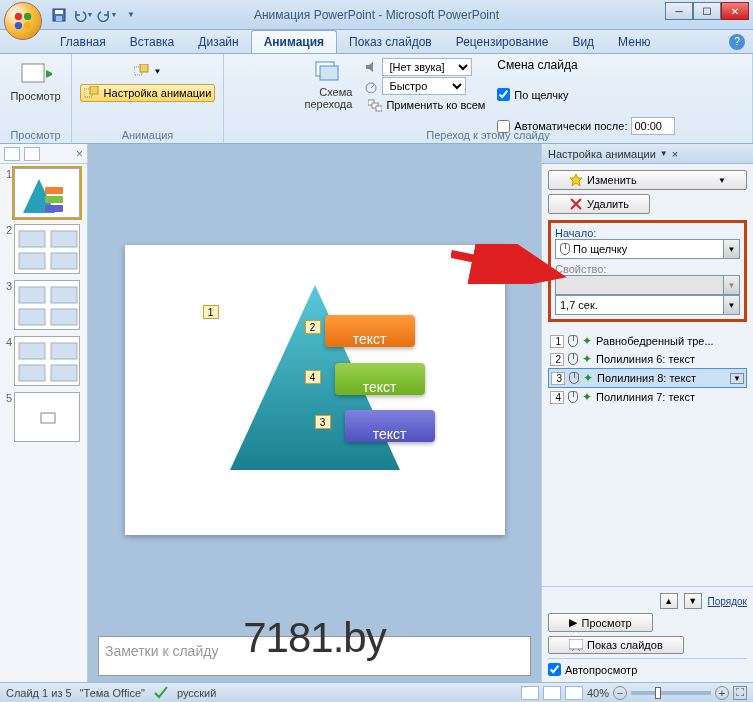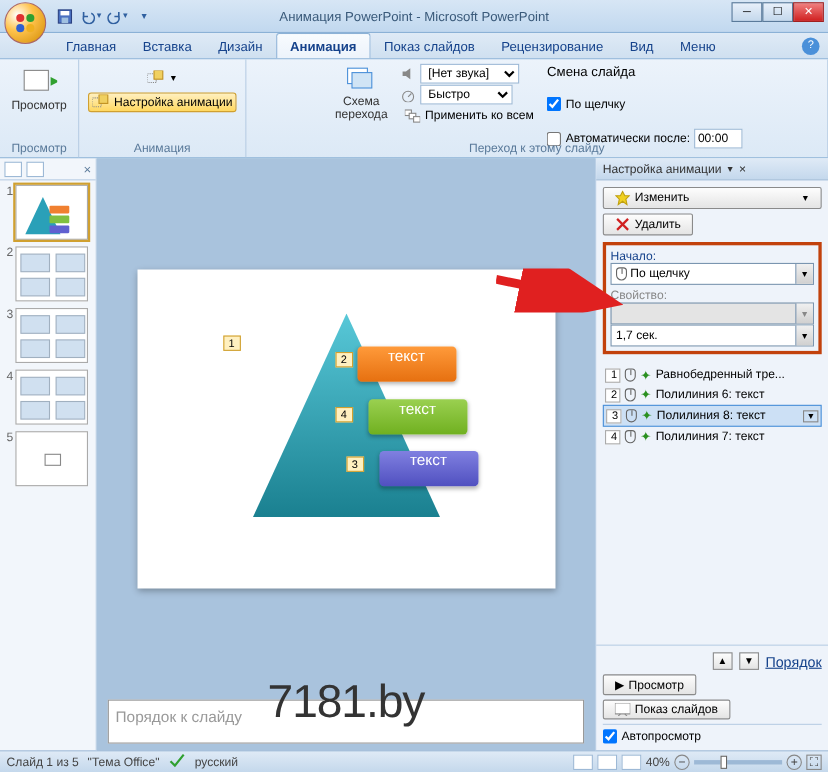--- a/index.html
+++ b/index.html
@@ -53,45 +53,45 @@
 .watermark { position: absolute; bottom: 20px; left: 50%; transform: translateX(-50%); font-size: 42px; color: #333; font-weight: 500; letter-spacing: -1px; margin-top: 20px; }
 .notes { height: 40px; margin: 0 10px 6px; background: #fff; border: 1px solid #999; padding: 6px; color: #999; font-size: 14px; }
 .red-arrow { position: absolute; top: 100px; right: -30px; z-index: 5; }
 
 
 .taskpane { width: 212px; background: #eef3fa; border-left: 1px solid #b8cee4; display: flex; flex-direction: column; }
 .tp-header { height: 20px; background: linear-gradient(#dfeaf6,#c4d8ec); border-bottom: 1px solid #9db9d6; display: flex; align-items: center; padding: 0 6px; font-size: 11px; color: #333; }
 .tp-header .x { margin-left: auto; cursor: pointer; }
 .tp-header .v { margin-left: 4px; cursor: pointer; font-size: 8px; }
 .tp-body { padding: 6px; flex: 1; display: flex; flex-direction: column; gap: 4px; font-size: 11px; overflow: hidden; }
-.tp-btn { display: inline-flex; align-items: center; gap: 4px; padding: 2px 10px; background: linear-gradient(#fdfdfd,#e4e4e4); border: 1px solid #8a8a8a; border-radius: 2px; font-size: 11px; cursor: pointer; }
+.tp-btn { display: inline-flex; align-items: center; gap: 4px; padding: 2px 20px; background: linear-gradient(#fdfdfd,#e4e4e4); border: 1px solid #8a8a8a; border-radius: 2px; font-size: 11px; cursor: pointer; }
 .tp-change-label { color: #15428b; font-weight: bold; font-size: 11px; white-space: nowrap; overflow: hidden; }
 .red-box { border: 3px solid #c2410c; padding: 4px; margin: 2px 0; }
 .tp-field-label { color: #15428b; font-size: 11px; }
 .tp-select { width: 100%; border: 1px solid #7a95b0; background: #fff; height: 20px; font-size: 11px; display: flex; align-items: center; padding: 0 4px; position: relative; }
 .tp-select.disabled { background: #e4e4e4; color: #888; }
 .tp-select .dd { position: absolute; right: 0; top: 0; bottom: 0; width: 16px; border-left: 1px solid #7a95b0; background: linear-gradient(#f0f0f0,#d0d0d0); display: flex; align-items: center; justify-content: center; font-size: 8px; }
 .anim-list { flex: 1; margin-top: 4px; }
 .anim-item { display: flex; align-items: center; gap: 4px; padding: 2px; font-size: 11px; }
 .anim-item.selected { background: #cce0f5; border: 1px solid #4a90d9; }
 .anim-num { width: 14px; text-align: right; border: 1px solid #aaa; background: #fff; font-size: 10px; padding: 0 2px; }
 .anim-star { color: #2a9020; font-size: 12px; }
 .tp-footer { border-top: 1px solid #b8cee4; padding: 6px; display: flex; flex-direction: column; gap: 4px; }
 .tp-footer-row { display: flex; align-items: center; gap: 6px; }
-.reorder-link { color: #15428b; text-decoration: underline; font-size: 13px; cursor: pointer; }
+.reorder-link { color: #15428b; text-decoration: underline; font-size: 10px; cursor: pointer; }
 .arrow-btn { width: 18px; height: 16px; border: 1px solid #8a8a8a; background: linear-gradient(#fdfdfd,#e4e4e4); display: flex; align-items: center; justify-content: center; font-size: 9px; }
 
 
 .statusbar { height: 20px; background: linear-gradient(#dfeaf6,#c4d8ec); border-top: 1px solid #9db9d6; display: flex; align-items: center; padding: 0 6px; font-size: 11px; color: #444; gap: 8px; }
 .statusbar .right { margin-left: auto; display: flex; align-items: center; gap: 4px; }
 .view-btn { width: 18px; height: 14px; border: 1px solid #9db9d6; background: #fff; }
 .zoom-slider { width: 80px; height: 4px; background: #9db9d6; position: relative; }
 .zoom-slider .thumb { position: absolute; top: -4px; left: 30%; width: 6px; height: 12px; background: #fff; border: 1px solid #666; }
 .num-tag { position: absolute; width: 16px; height: 14px; background: #fff0c0; border: 1px solid #d0a030; font-size: 10px; display: flex; align-items: center; justify-content: center; }
-.text-box { position: absolute; width: 90px; height: 32px; border-radius: 4px; color: #fff; display: flex; align-items: flex-start; justify-content: center; font-size: 14px; box-shadow: 0 2px 4px rgba(0,0,0,0.3); }
+.text-box { position: absolute; width: 90px; height: 32px; border-radius: 4px; color: #fff; display: flex; align-items: flex-end; justify-content: center; font-size: 14px; box-shadow: 0 2px 4px rgba(0,0,0,0.3); }
 .tb1 { background: linear-gradient(#ff9a3a,#e67010); }
 .tb2 { background: linear-gradient(#9ad050,#70b020); }
 .tb3 { background: linear-gradient(#8080e0,#5050c0); }
 
 .mouse-ic { width: 10px; height: 12px; border: 1px solid #666; border-radius: 4px 4px 6px 6px; display: inline-block; position: relative; }
 .mouse-ic::before { content: ''; position: absolute; top: 0; left: 50%; width: 1px; height: 5px; background: #666; }
 </style>
 </head>
 <body>
 
@@ -180,21 +180,21 @@
     </div>
     <div class="ribbon-group-label">Анимация</div>
   </div>
   <div class="ribbon-group" style="flex:1">
     <div class="ribbon-row" style="height:64px; align-items:flex-start; gap:8px">
       <div class="big-btn">
         <svg width="28" height="24">
             <rect x="2" y="2" width="18" height="14" fill="#fff" stroke="#4a90d9"></rect>
             <rect x="6" y="6" width="18" height="14" fill="#d0e4f5" stroke="#4a90d9"></rect>
           </svg>
-        <span style="white-space:pre-line;text-align:center">Схема
+        <span style="white-space:pre-line;text-align:right">Схема
 перехода</span>
       </div>
       <div class="ribbon-col">
         <div class="ribbon-row">
             <svg width="14" height="14">
               <path d="M2 5 L5 5 L9 2 L9 12 L5 9 L2 9 Z" fill="#888"></path>
             </svg>
             <select class="ribbon-select" style="width:90px"><option>[Нет звука]</option></select>
           </div>
         <div class="ribbon-row">
@@ -312,21 +312,21 @@
         <div class="text-box tb2" style="left:210px;top:118px">
             <span>текст</span>
           </div>
         <div class="num-tag" style="left:190px;top:170px">3</div>
         <div class="text-box tb3" style="left:220px;top:165px">
             <span>текст</span>
           </div>
       </div>
     </div>
     <div class="watermark">7181.by</div>
-    <div class="notes">Порядок к слайду</div>
+    <div class="notes">Заметки к слайду</div>
   </div>
 
   <div class="taskpane">
     <div class="tp-header">
       <span>Настройка анимации</span>
       <span class="v">▼</span>
       <span class="x" style="margin-left:4px">×</span>
     </div>
     <div class="tp-body">
       <div style="display:flex;gap:4px">

